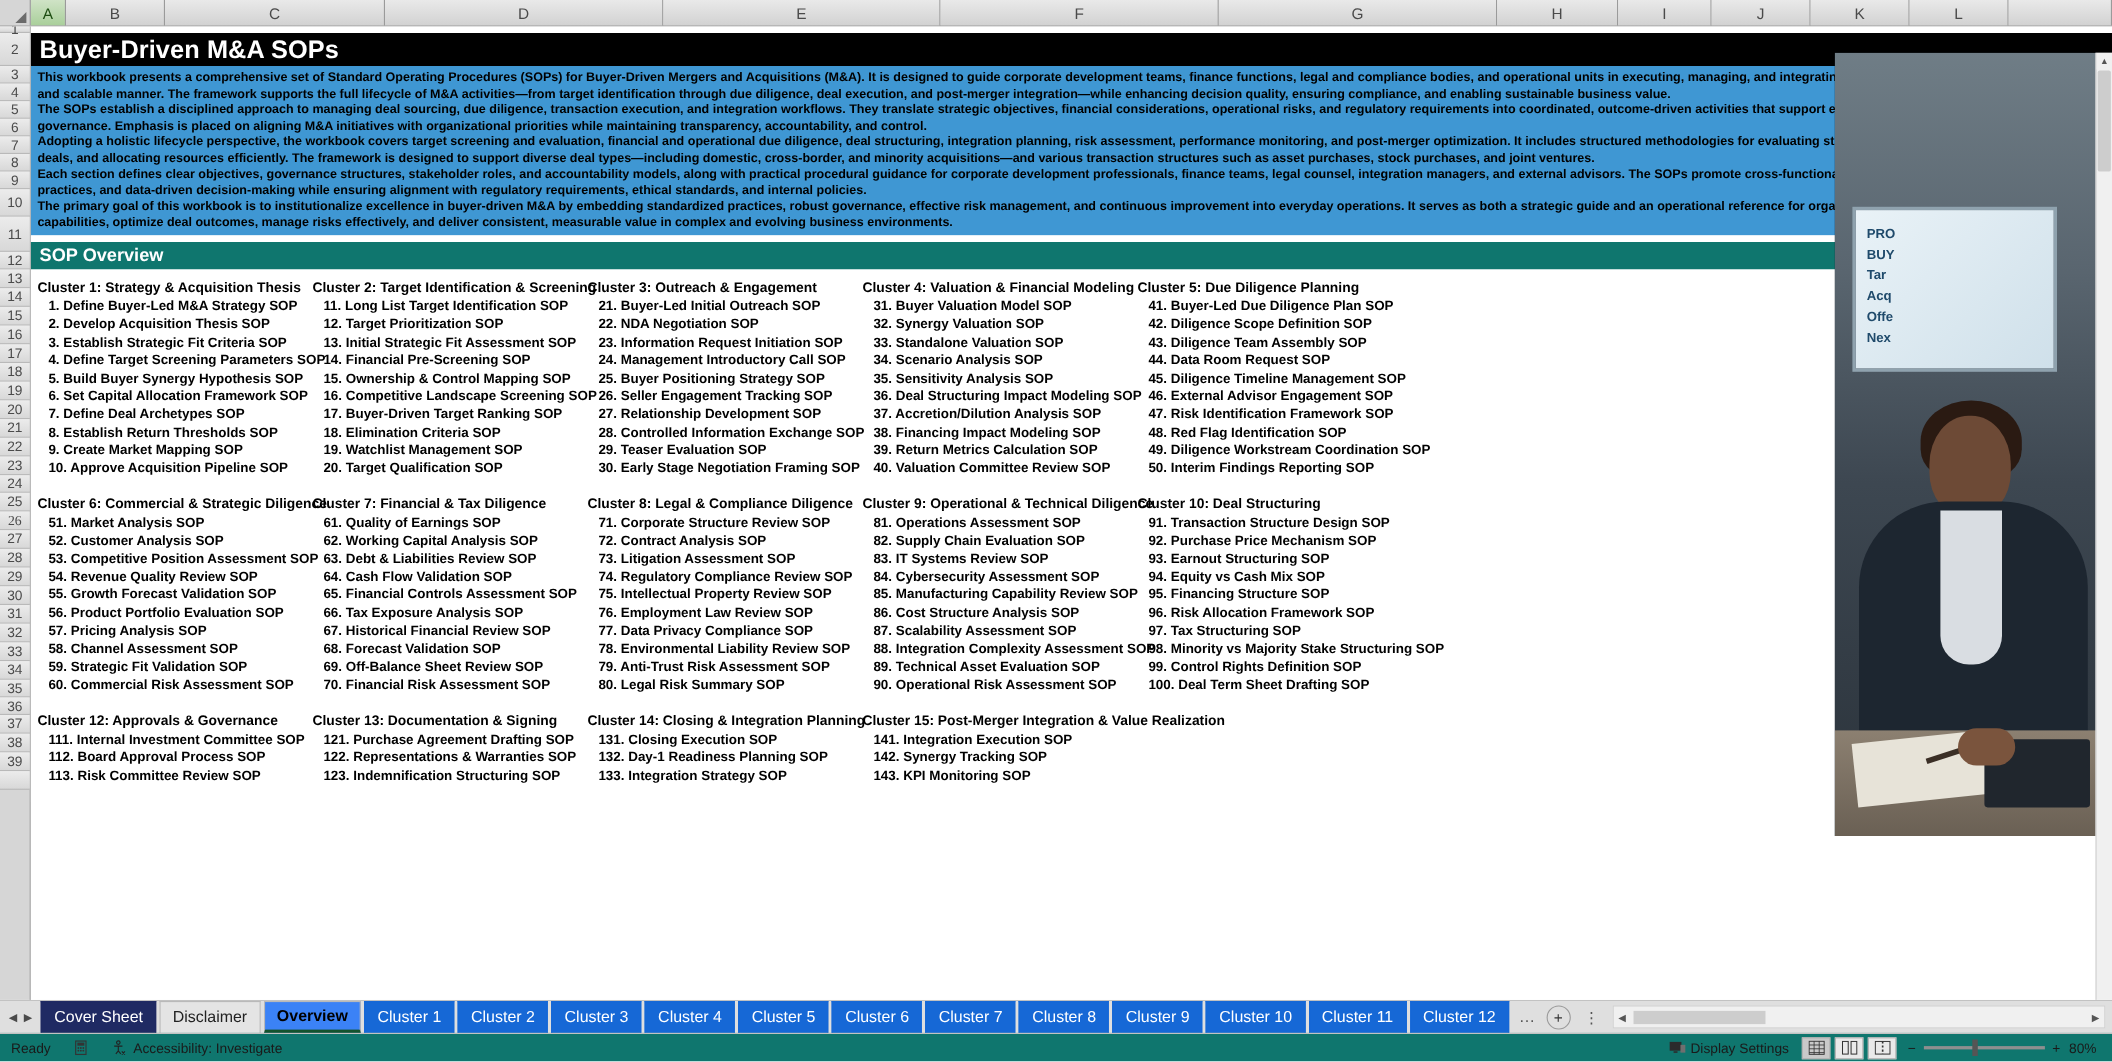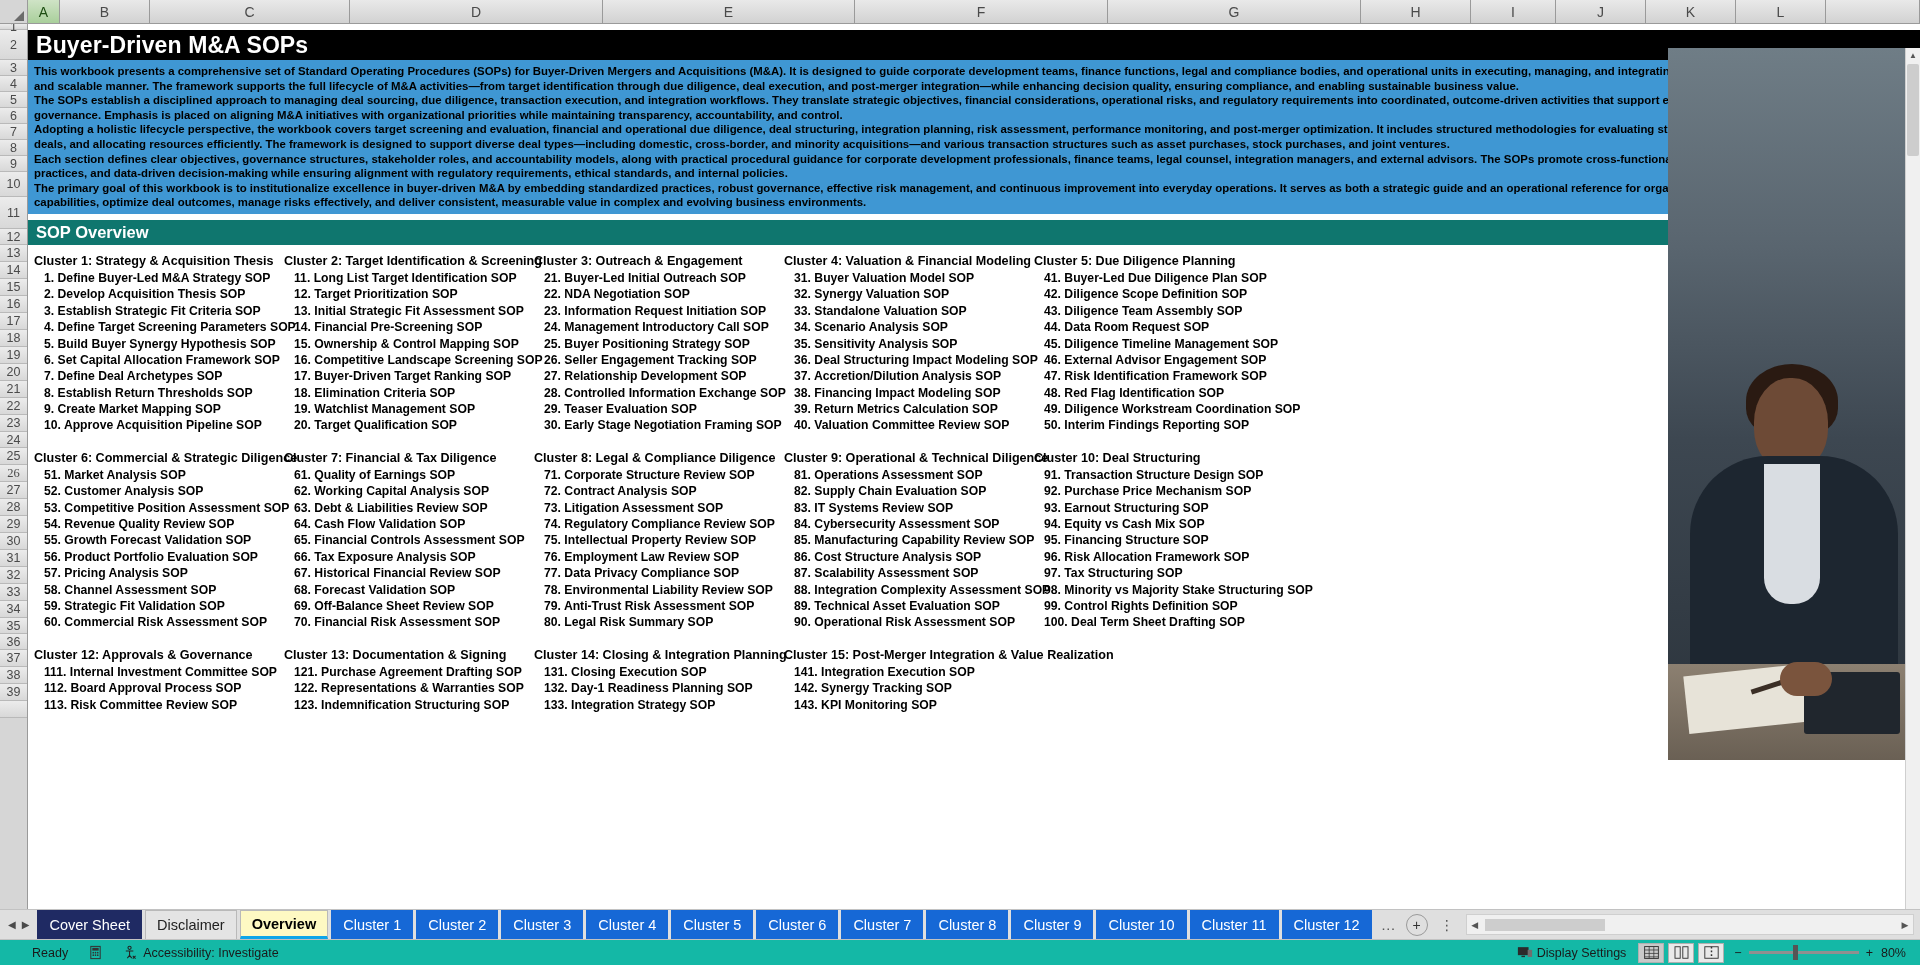--- a/index.html
+++ b/index.html
@@ -164,45 +164,44 @@
   .nav-arrows span { font-size: 10px; color: #4a4a4a; }
   .tab {
     display: flex; align-items: center; justify-content: center;
     padding: 0 11px; margin-right: 3px; font-size: 14.5px;
     border: 1px solid #b9b9b9; border-bottom: none;
     background: #e7e7e7; color: #222; white-space: nowrap; cursor: pointer;
   }
   .tab.dark { background: #1f2a63; color: #fff; border-color:#1f2a63; font-weight: 400; }
   .tab.plain { background: #e4e4e4; color:#222; }
   .tab.active {
-    background: #fef9c3; color: #000; font-weight: 700;
-    border-bottom: 3px solid #0ea5e9;
+    background: #3b82f6; color: #000; font-weight: 700;
+    border-bottom: 3px solid #14532d;
   }
   .tab.blue { background: #1668d6; color: #fff; border-color: #1668d6; }
   .tab-more { display:flex; align-items:center; padding: 0 6px; color:#555; font-size: 15px; }
   .tab-plus {
     display:flex; align-items:center; justify-content:center;
     width: 22px; height: 22px; align-self: center; margin: 0 4px;
     border: 1px solid #9a9a9a; border-radius: 50%; color:#333; font-size: 14px;
   }
   .tab-dots { display:flex; align-items:center; padding: 0 8px; color:#555; font-size:14px; }
   .hscroll {
     flex: 1 1 auto; display: flex; align-items: center;
     margin: 4px 6px 4px 4px; background: #f0f0f0; border: 1px solid #cfcfcf;
   }
   .hscroll .harrow { width: 16px; text-align:center; font-size:9px; color:#555; }
   .hscroll .htrack { flex:1 1 auto; height: 14px; position: relative; }
   .hscroll .hthumb { position:absolute; left: 2px; top: 1px; width: 120px; height: 12px; background:#cdcdcd; }
 
   
   .statusbar {
-    flex: 0 0 auto; height: 26px; background: #14b8a6;
+    flex: 0 0 auto; height: 26px; background: #0f766e;
     display: flex; align-items: center; font-size: 12.5px; color: #1a1a1a;
     border-top: 1px solid #c2c2c2;
-    padding-left: 22px;
   }
   .sb-item { display:flex; align-items:center; gap: 5px; padding: 0 10px; white-space: nowrap; }
   .sb-spring { flex: 1 1 auto; }
   .sb-icon { display:inline-block; width: 15px; height: 15px; }
   .view-btn {
     width: 26px; height: 20px; margin: 0 2px; border: 1px solid #b0b0b0;
     display:flex; align-items:center; justify-content:center; background:#e9e9e9;
   }
   .view-btn.active { background: #c9c9c9; }
   .zoom-slider { display:flex; align-items:center; gap: 7px; padding: 0 8px; }
@@ -456,20 +455,30 @@
               <div class="cluster-item">141. Integration Execution SOP</div>
               <div class="cluster-item">142. Synergy Tracking SOP</div>
               <div class="cluster-item">143. KPI Monitoring SOP</div>
             </div>
           </div>
           <div class="block-gap"></div>
         </div>
 
       <div class="video-overlay">
         <div class="vo-bg"></div>
+        <div class="vo-screen">
+          <div class="vo-screen-text" id="slideText">
+              <div>PRO</div>
+              <div>BUY</div>
+              <div>Tar</div>
+              <div>Acq</div>
+              <div>Offe</div>
+              <div>Nex</div>
+            </div>
+        </div>
         <div class="vo-person-hair"></div>
         <div class="vo-person-head"></div>
         <div class="vo-person-body"></div>
         <div class="vo-person-shirt"></div>
         <div class="vo-desk"></div>
         <div class="vo-paper"></div>
         <div class="vo-laptop"></div>
         <div class="vo-pen"></div>
         <div class="vo-hand"></div>
       </div>

